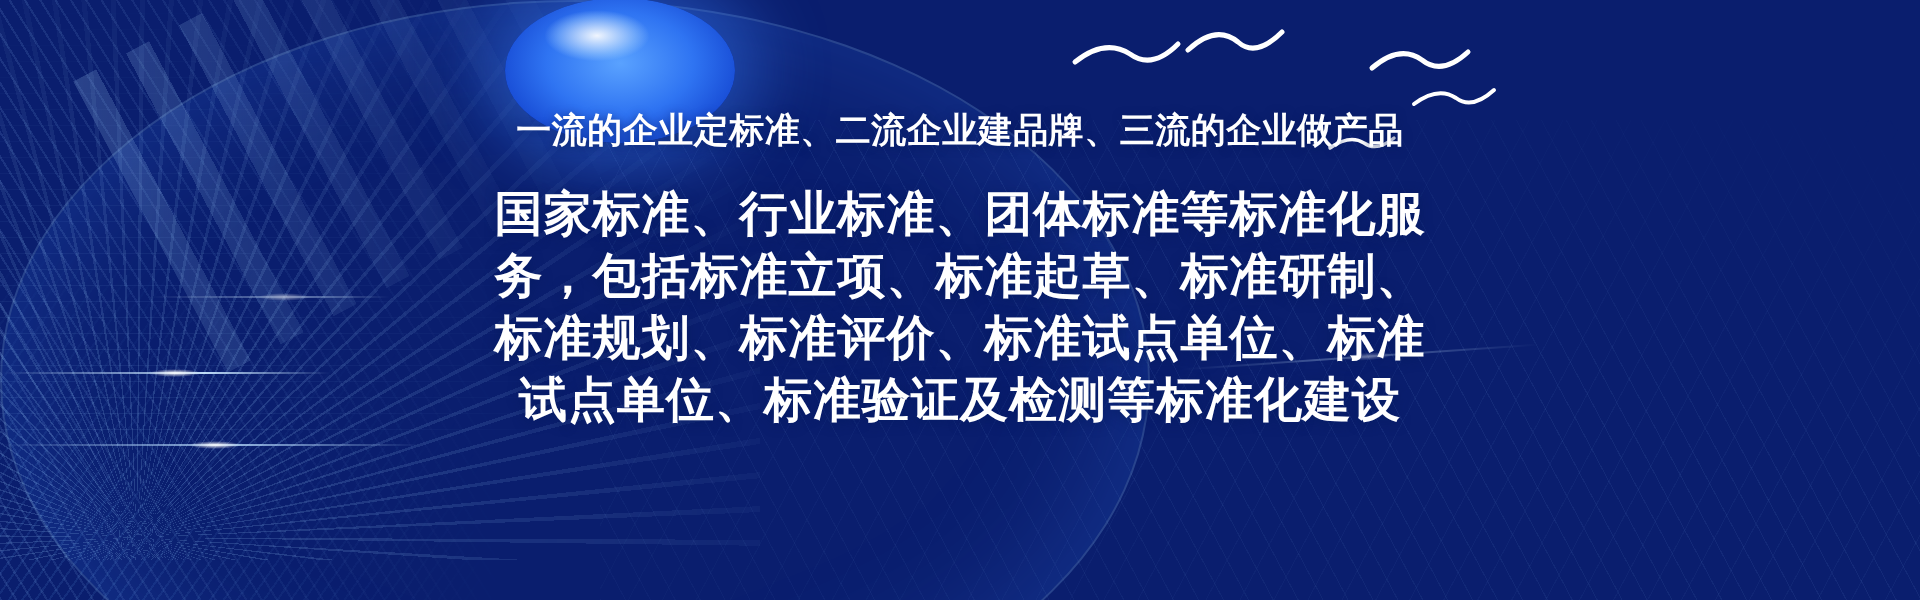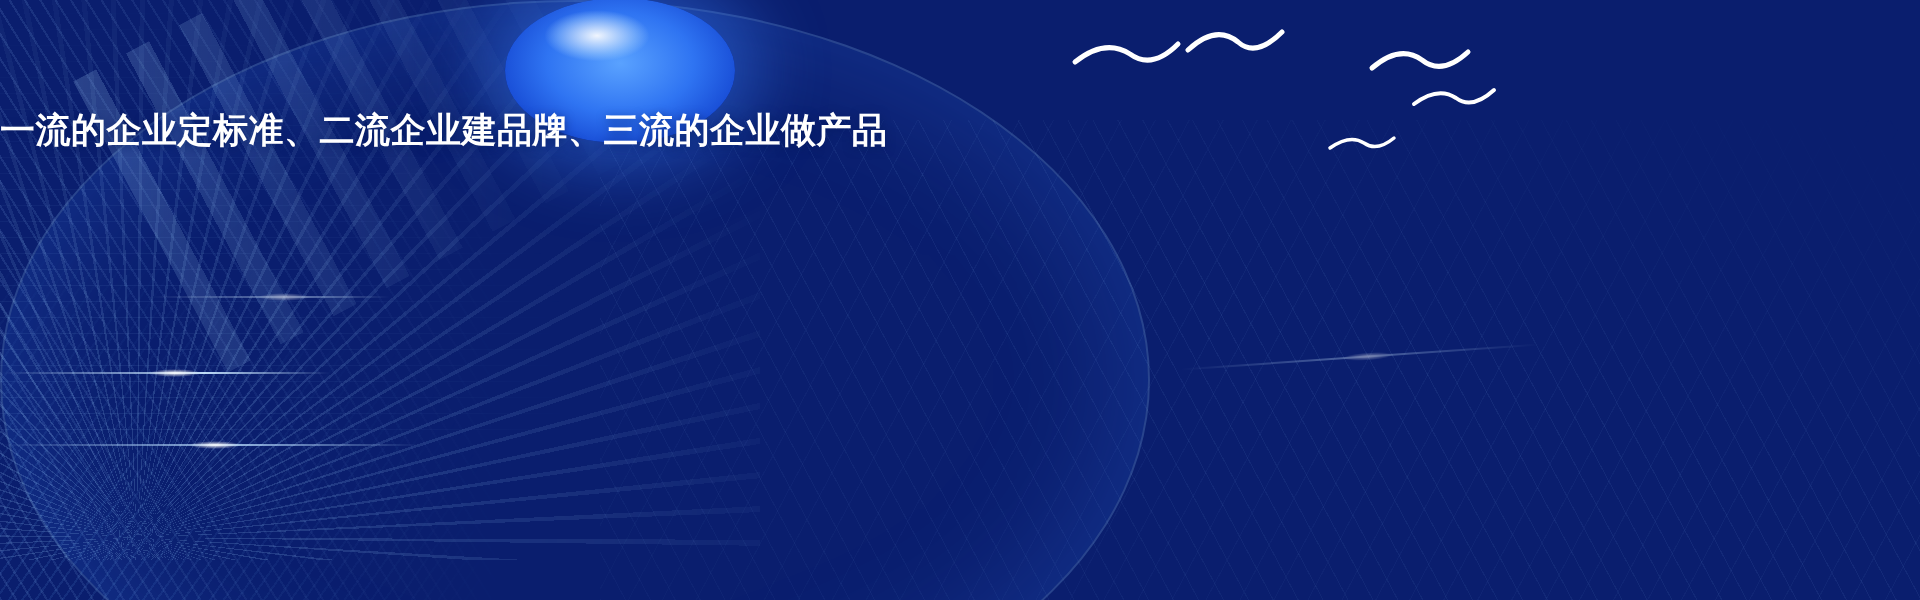--- a/index.html
+++ b/index.html
@@ -99,21 +99,21 @@
   
   .streak{position:absolute;height:2px;border-radius:2px;}
   .streak::after{
     content:"";position:absolute;left:45%;top:-3px;width:52px;height:8px;border-radius:50%;
     background:radial-gradient(ellipse at center, rgba(255,255,255,.95), rgba(160,210,255,0) 70%);
   }
 
   
   .text-wrap{
     position:absolute;left:0;right:0;top:0;
-    display:flex;flex-direction:row;align-items:center;
+    display:flex;flex-direction:column;align-items:center;
     padding-top:112px;
   }
   #headline{
     color:#ffffff;
     font-size:35px;
     font-weight:bold;
     letter-spacing:.5px;
     line-height:1;
     text-shadow:0 2px 10px rgba(0,25,90,.65);
     white-space:nowrap;
@@ -166,15 +166,21 @@
 
       <path stroke-width="4" d="M1414 104 Q1438 86 1456 98 Q1472 110 1494 90"></path>
 
       <path stroke-width="3.5" d="M1330 148 Q1350 134 1364 143 Q1377 152 1394 138"></path>
     </g>
   </svg>
 
   <div class="text-wrap">
     <div id="headline">一流的企业定标准、二流企业建品牌、三流的企业做产品</div>
 
+    <div id="body-copy">
+      <span class="ln">国家标准、行业标准、团体标准等标准化服</span>
+      <span class="ln">务，包括标准立项、标准起草、标准研制、</span>
+      <span class="ln">标准规划、标准评价、标准试点单位、标准</span>
+      <span class="ln">试点单位、标准验证及检测等标准化建设</span>
+    </div>
   </div>
 
 </div>
 
 </body></html>

